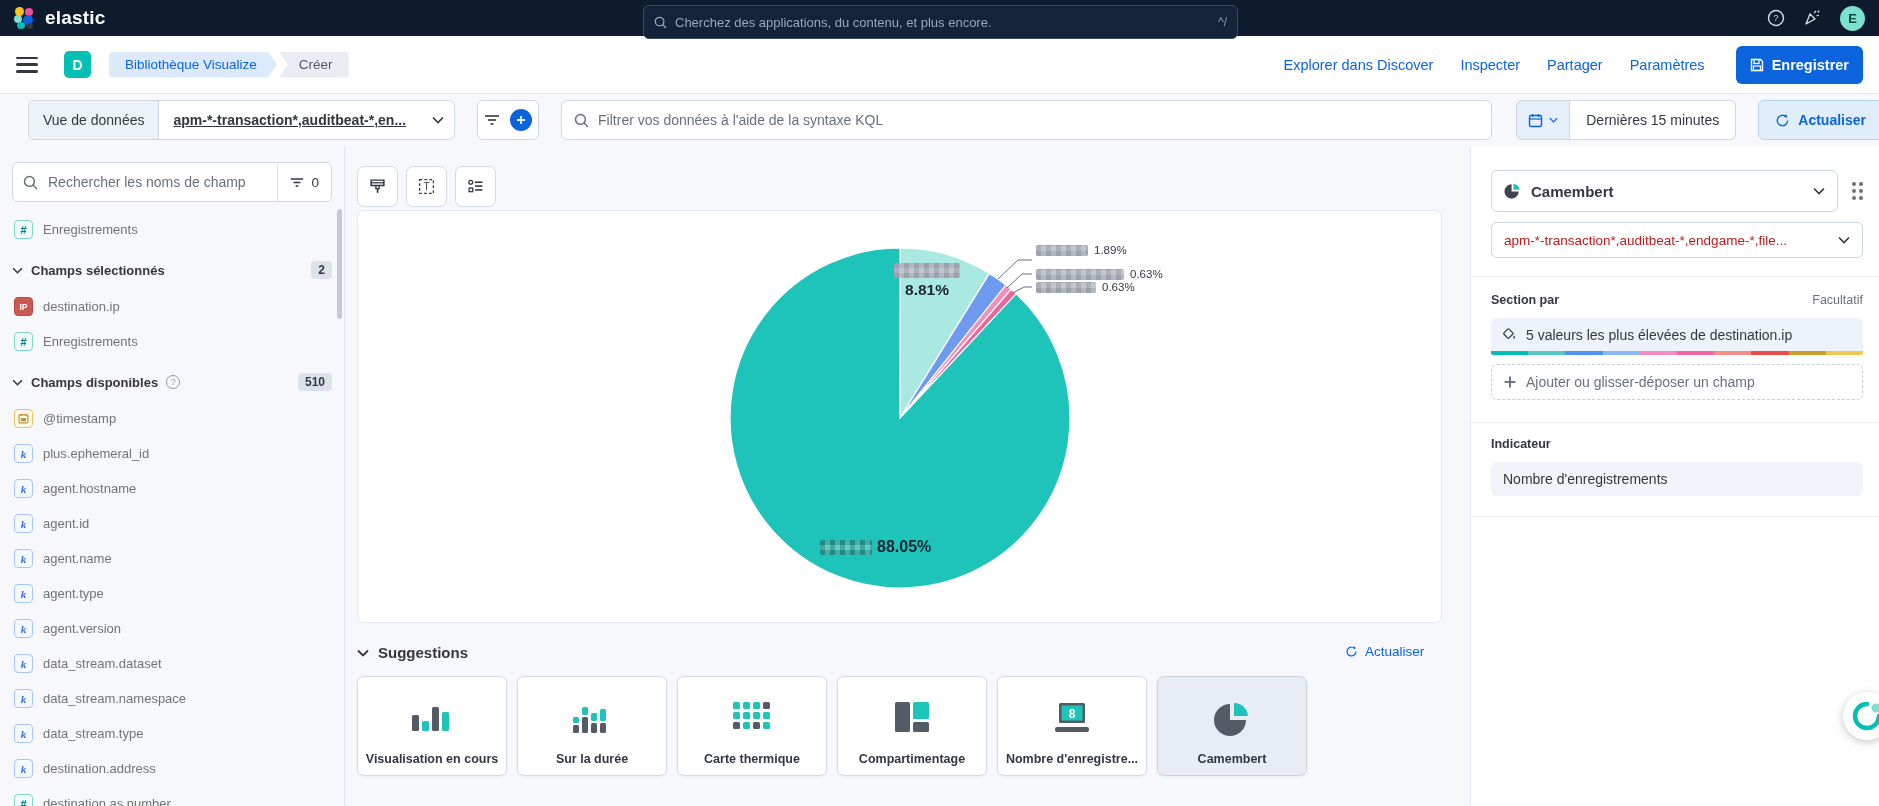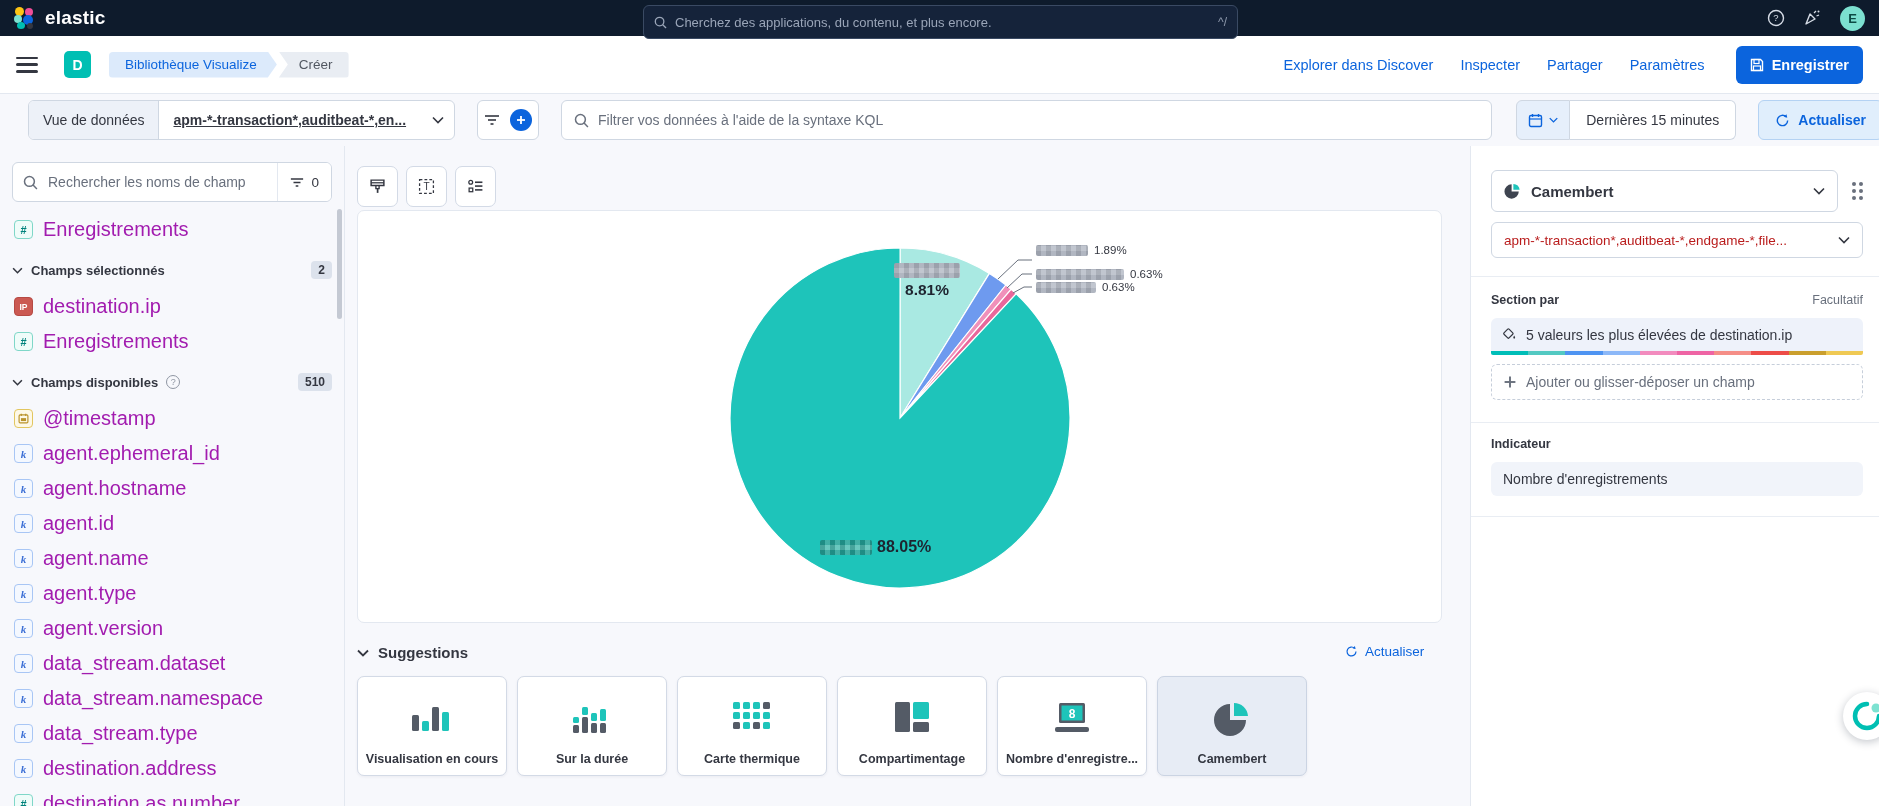--- a/index.html
+++ b/index.html
@@ -53,21 +53,21 @@
   .rpanel{width:409px;background:#fff;border-left:1px solid #E3E8F0;padding:24px 16px 0 20px;position:relative;}
 
   
   .f-search{width:100%;height:40px;border:1px solid #CFD7E2;border-radius:6px;background:#fff;display:flex;align-items:center;overflow:hidden;}
   .f-search input{flex:1;border:none;outline:none;font-size:14px;padding:0 4px;}
   .f-search input::placeholder{color:#69707D;}
   .f-search .lens{padding:0 6px 0 10px;}
   .f-filter{height:100%;display:flex;align-items:center;gap:7px;padding:0 12px;border-left:1px solid #E3E8F0;background:#fff;font-size:13.5px;cursor:pointer;}
   .f-rows{margin-top:10px;}
   .f-row{height:35px;display:flex;align-items:center;gap:10px;padding:0 2px;cursor:grab;}
-  .f-row .fname{font-size:20px;color:#a21caf;}
+  .f-row .fname{font-size:13px;color:#737373;}
   .ficon{width:19px;height:19px;border-radius:4px;display:flex;align-items:center;justify-content:center;font-size:11px;font-weight:bold;flex:0 0 auto;}
   .ficon.number{border:1px solid #7FD7C8;color:#00827C;background:#EFFCF9;}
   .ficon.keyword{border:1px solid #A8C6F5;color:#3C6FD6;background:#F4F8FF;font-style:italic;font-family:"Liberation Serif",serif;}
   .ficon.ip{background:#CB5952;border:1px solid #B64A44;color:#fff;font-size:8.5px;}
   .ficon.date{border:1px solid #E2C65F;background:#FDF8E7;color:#B9932C;}
   .f-section{height:38px;display:flex;align-items:center;gap:8px;cursor:pointer;margin-top:4px;}
   .f-section .slabel{font-size:13px;font-weight:bold;}
   .f-badge{margin-left:auto;background:#DCE2EC;border-radius:4px;font-size:12px;font-weight:bold;padding:2px 7px;color:#343741;}
   .qmark{width:14px;height:14px;border-radius:50%;border:1px solid #8F96A3;color:#8F96A3;font-size:9px;display:flex;align-items:center;justify-content:center;}
   .sb-scroll{position:absolute;right:2px;top:63px;width:5px;height:110px;border-radius:3px;background:#9AA3B1;opacity:.55;}
@@ -289,21 +289,21 @@
               <rect x="1.5" y="2.5" width="12" height="11" rx="1.5" fill="none" stroke="#B9932C" stroke-width="1.6"></rect>
               <line x1="4.5" y1="1" x2="4.5" y2="4" stroke="#B9932C" stroke-width="1.6"></line>
               <line x1="10.5" y1="1" x2="10.5" y2="4" stroke="#B9932C" stroke-width="1.6"></line>
               <rect x="4" y="7" width="7" height="4" fill="#B9932C"></rect>
             </svg>
           </span>
           <span class="fname">@timestamp</span>
         </div>
         <div class="f-row">
           <span class="ficon keyword">k</span>
-          <span class="fname">agent.ephemeral_id</span>
+          <span class="fname">plus.ephemeral_id</span>
         </div>
         <div class="f-row">
           <span class="ficon keyword">k</span>
           <span class="fname">agent.hostname</span>
         </div>
         <div class="f-row">
           <span class="ficon keyword">k</span>
           <span class="fname">agent.id</span>
         </div>
         <div class="f-row">

